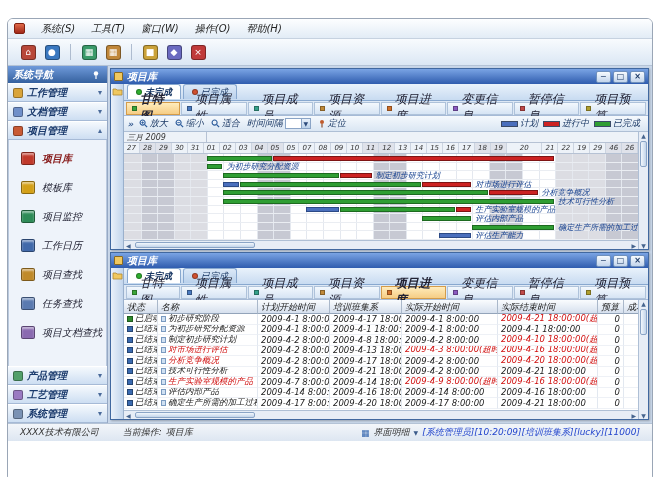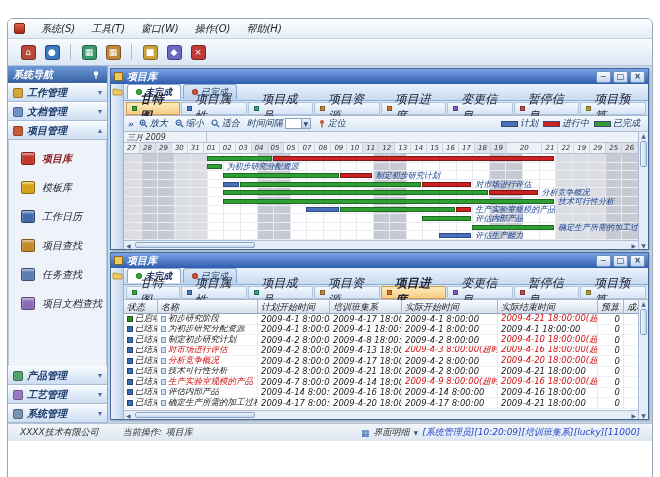--- a/index.html
+++ b/index.html
@@ -228,20 +228,24 @@
         <span class="sec-chev">▴</span>
       </div>
       <div class="side-panel">
           <div class="side-item selected">
             <span class="pi-icon" style="background: rgb(192, 57, 43);"></span>
             <span class="pi-label">项目库</span>
           </div>
           <div class="side-item">
             <span class="pi-icon" style="background: rgb(212, 160, 23);"></span>
             <span class="pi-label">模板库</span>
+          </div>
+          <div class="side-item">
+            <span class="pi-icon" style="background: rgb(46, 139, 87);"></span>
+            <span class="pi-label">项目监控</span>
           </div>
           <div class="side-item">
             <span class="pi-icon" style="background: rgb(65, 105, 170);"></span>
             <span class="pi-label">工作日历</span>
           </div>
           <div class="side-item">
             <span class="pi-icon" style="background: rgb(192, 138, 42);"></span>
             <span class="pi-label">项目查找</span>
           </div>
           <div class="side-item">
@@ -415,21 +419,21 @@
                     <span class="day" style="width: 16.5806px;">15</span>
                     <span class="day" style="width: 16.5806px;">16</span>
                     <span class="day" style="width: 16.5806px;">17</span>
                     <span class="day wk" style="width: 16.5806px;">18</span>
                     <span class="day wk" style="width: 16.5806px;">19</span>
                     <span class="day" style="width: 37px;">20</span>
                     <span class="day" style="width: 16.5806px;">21</span>
                     <span class="day" style="width: 16.5806px;">22</span>
                     <span class="day" style="width: 16.5806px;">19</span>
                     <span class="day" style="width: 16.5806px;">29</span>
-                    <span class="day wk" style="width: 16.5806px;">25</span>
+                    <span class="day wk" style="width: 16.5806px;">46</span>
                     <span class="day wk" style="width: 16.5806px;">26</span>
                   </div>
                 <div class="gbody">
                     <div class="stripe outside" style="left: 0px; width: 16.5806px;"></div>
                     <div class="stripe weekend" style="left: 16.5806px; width: 16.5806px;"></div>
                     <div class="stripe weekend" style="left: 33.1613px; width: 16.5806px;"></div>
                     <div class="stripe outside" style="left: 49.7419px; width: 16.5806px;"></div>
                     <div class="stripe outside" style="left: 66.3226px; width: 16.5806px;"></div>
                     <div class="stripe weekend" style="left: 132.645px; width: 16.5806px;"></div>
                     <div class="stripe weekend" style="left: 149.226px; width: 16.5806px;"></div>

